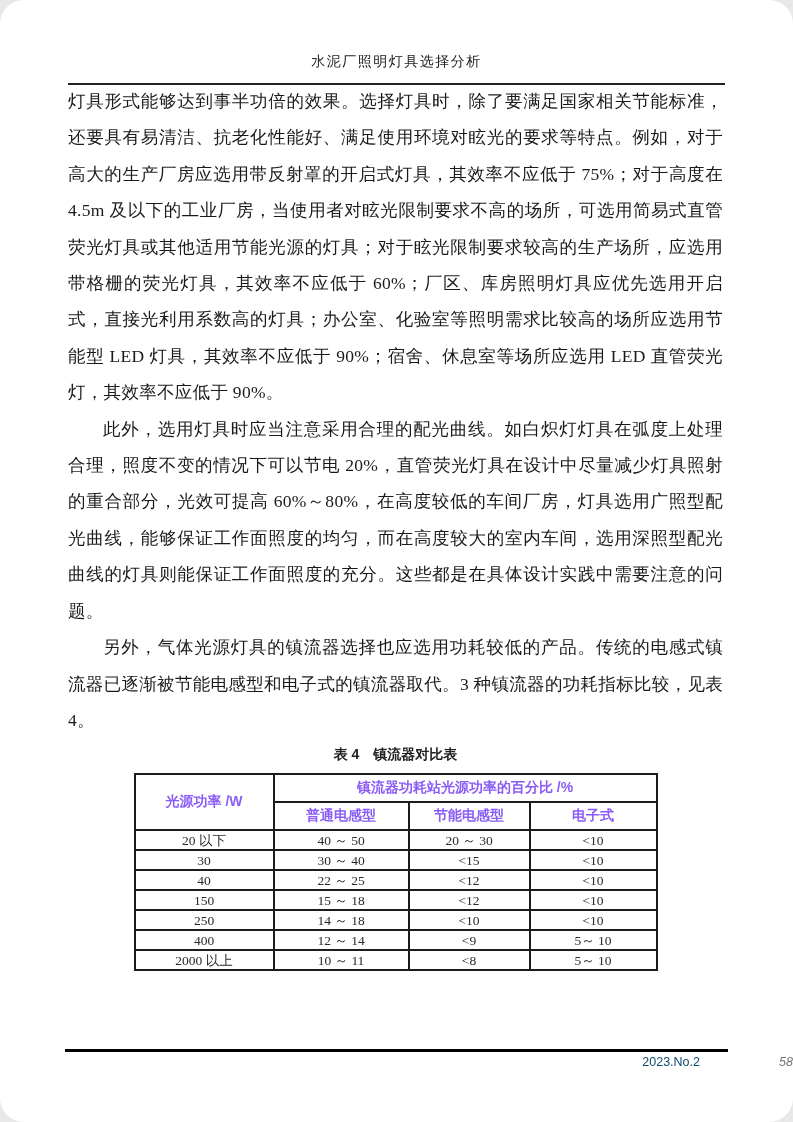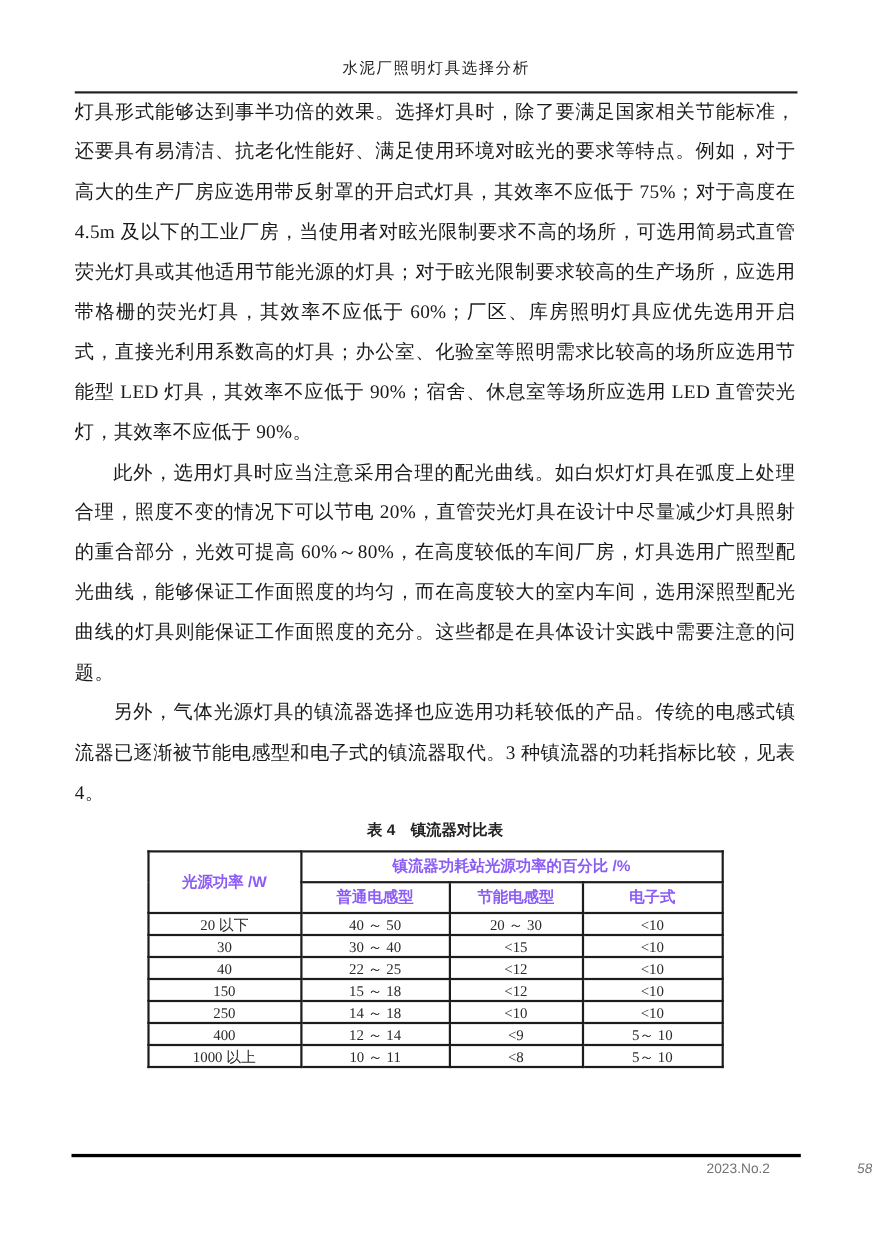--- a/index.html
+++ b/index.html
@@ -9,20 +9,21 @@
   }
   .page {
     position: relative;
     width: 793px;
     height: 1122px;
     margin: 0 auto;
     background: #ffffff;
     color: #1a1a1a;
     font-family: "Liberation Serif", "DejaVu Serif", serif;
     overflow: hidden;
+    border-radius: 24px;
   }
   .running-header {
     position: absolute;
     top: 53px;
     left: 70px;
     width: 653px;
     text-align: center;
     font-size: 14px;
     letter-spacing: 1.5px;
     color: #222;
@@ -101,21 +102,21 @@
     font-size: 12.5px;
     color: #737373;
     font-style: italic;
   }
   .footer-issue {
     position: absolute;
     top: 1055px;
     right: 93px;
     font-family: "Liberation Sans", "DejaVu Sans", sans-serif;
     font-size: 12.5px;
-    color: #737373;
+    color: #0c4a6e;
   }
 </style>
 </head>
 <body>
 
 <div class="page">
 
   <div class="running-header">水泥厂照明灯具选择分析</div>
   <div class="header-rule"></div>
 
@@ -176,21 +177,21 @@
           <td>&lt;10</td>
           <td>&lt;10</td>
         </tr>
         <tr>
           <td>400</td>
           <td>12 ～ 14</td>
           <td>&lt;9</td>
           <td>5～ 10</td>
         </tr>
         <tr>
-          <td>1000 以上</td>
+          <td>2000 以上</td>
           <td>10 ～ 11</td>
           <td>&lt;8</td>
           <td>5～ 10</td>
         </tr>
       </tbody>
     </table>
 
 
   </div>
 

